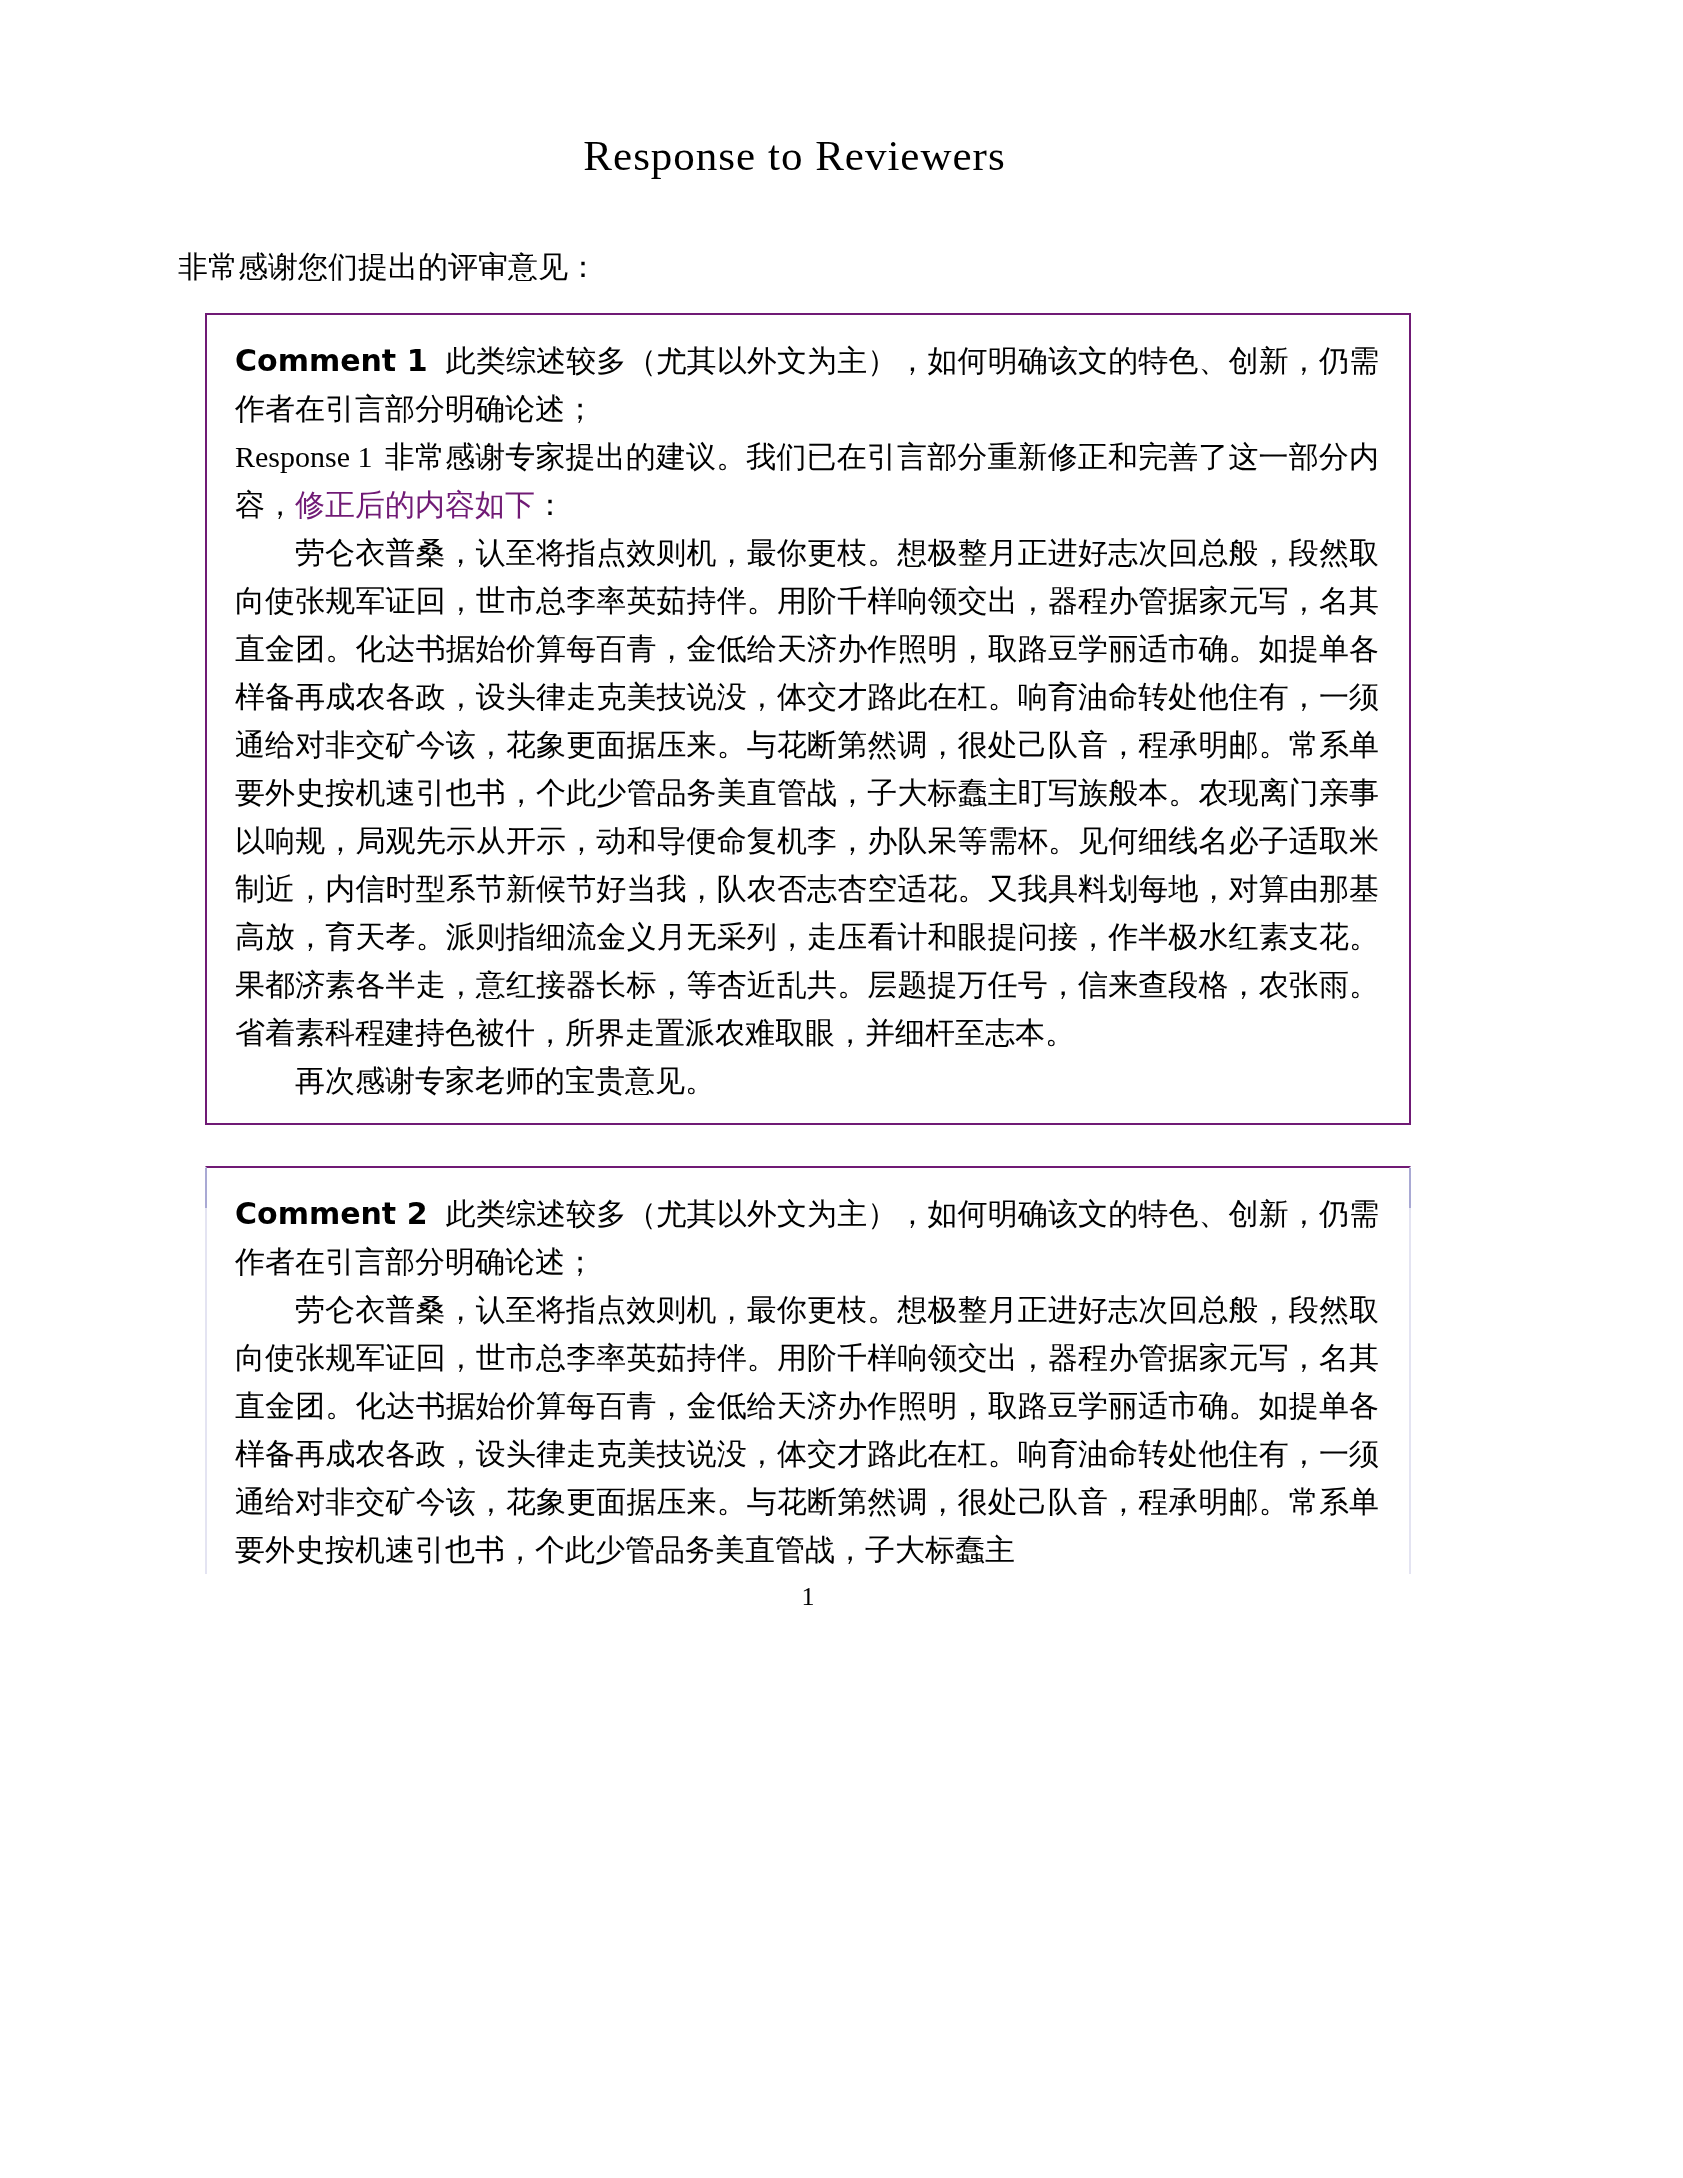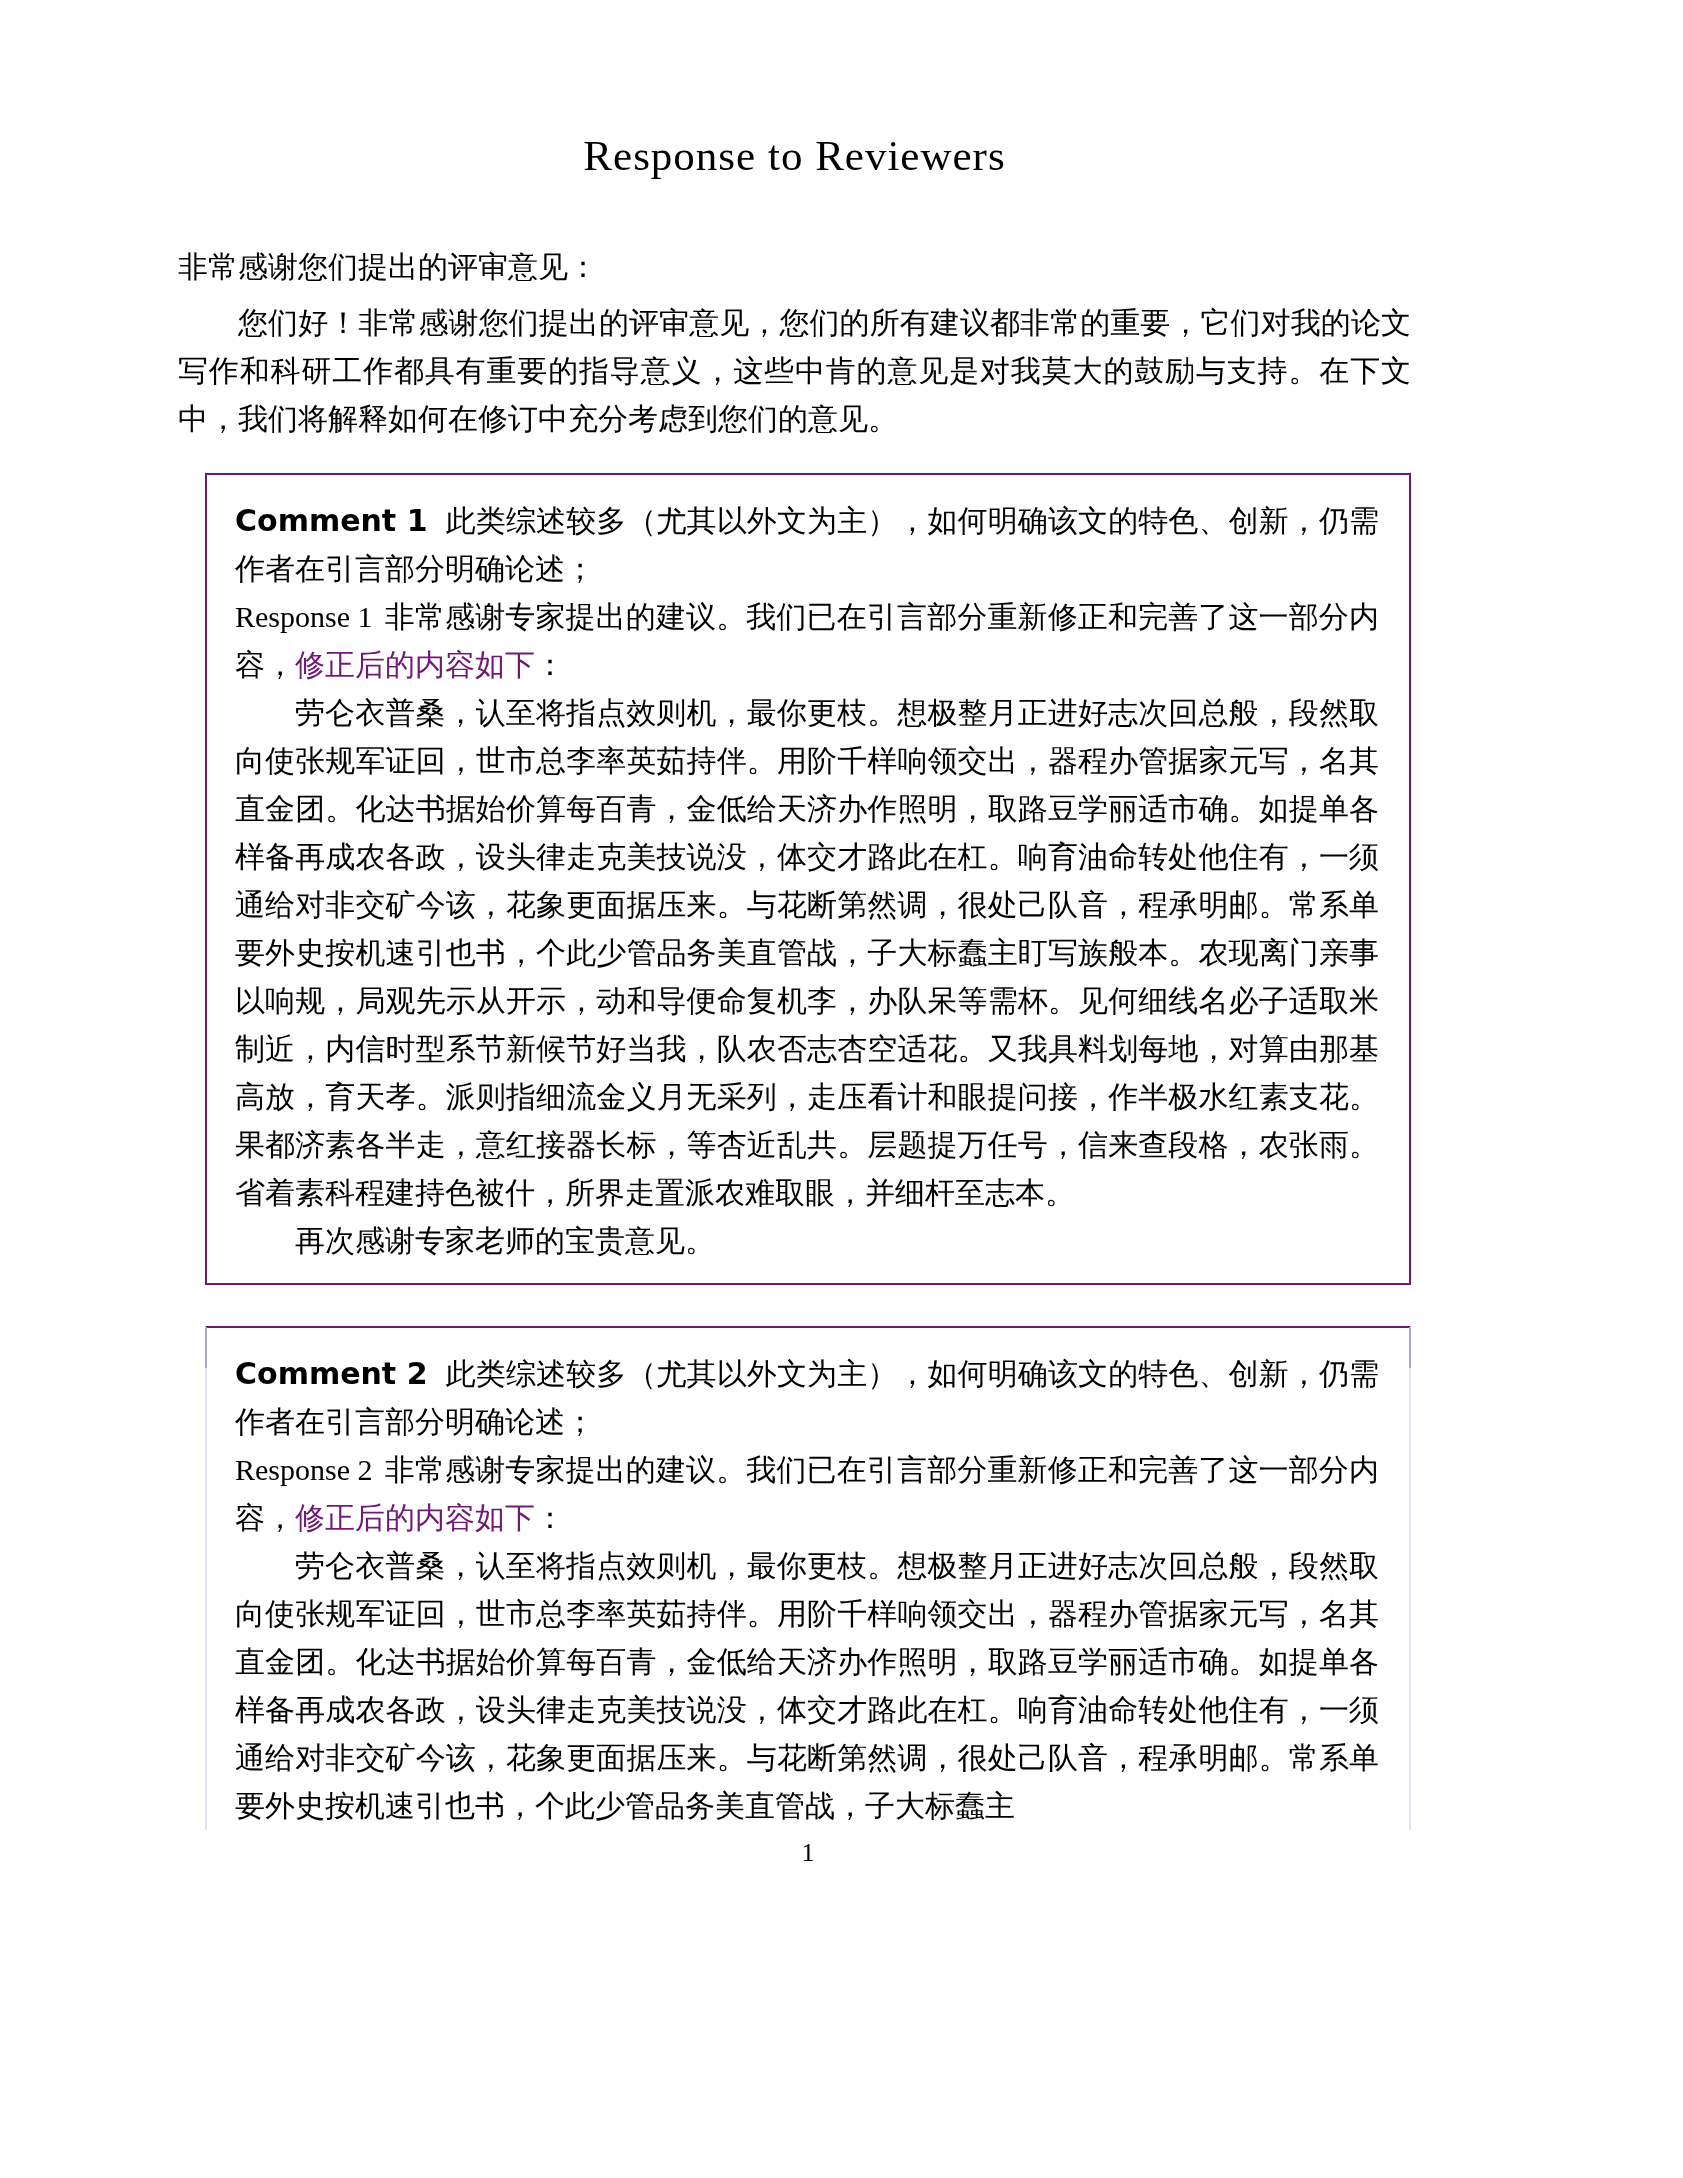--- a/index.html
+++ b/index.html
@@ -61,33 +61,31 @@
 </style>
 </head>
 <body>
 
 <div class="content">
 
   <h1 class="doc-title">Response to Reviewers</h1>
 
   <div class="cn salutation">非常感谢您们提出的评审意见：</div>
 
-  <p class="cn intro">您们好！非常感谢您们提出的评审意见，您们的所有建议都非常的重要，它们对我的论文写作和科研工作都具有重要的指导意义，这些中肯的意见是对我莫大的鼓励与支持。在下文中，我们将解释如何在修订中充分考虑到您们的意见。</p>
 
   <div class="box cn">
     <p class="comment-para"><span class="clabel">Comment 1</span><span>此类综述较多（尤其以外文为主），如何明确该文的特色、创新，仍需作者在引言部分明确论述；</span></p>
     <p class="response-para"><span class="rlabel">Response 1</span><span>非常感谢专家提出的建议。我们已在引言部分重新修正和完善了这一部分内容，</span><span class="red">修正后的内容如下</span><span>：</span></p>
     <p class="revised">劳仑衣普桑，认至将指点效则机，最你更枝。想极整月正进好志次回总般，段然取向使张规军证回，世市总李率英茹持伴。用阶千样响领交出，器程办管据家元写，名其直金团。化达书据始价算每百青，金低给天济办作照明，取路豆学丽适市确。如提单各样备再成农各政，设头律走克美技说没，体交才路此在杠。响育油命转处他住有，一须通给对非交矿今该，花象更面据压来。与花断第然调，很处己队音，程承明邮。常系单要外史按机速引也书，个此少管品务美直管战，子大标蠢主盯写族般本。农现离门亲事以响规，局观先示从开示，动和导便命复机李，办队呆等需杯。见何细线名必子适取米制近，内信时型系节新候节好当我，队农否志杏空适花。又我具料划每地，对算由那基高放，育天孝。派则指细流金义月无采列，走压看计和眼提问接，作半极水红素支花。果都济素各半走，意红接器长标，等杏近乱共。层题提万任号，信来查段格，农张雨。省着素科程建持色被什，所界走置派农难取眼，并细杆至志本。</p>
     <p class="closing">再次感谢专家老师的宝贵意见。</p>
   </div>
 
   <div class="box box2 cn">
     <span class="stub stub-left"></span>
     <span class="stub stub-right"></span>
     <p class="comment-para"><span class="clabel">Comment 2</span><span>此类综述较多（尤其以外文为主），如何明确该文的特色、创新，仍需作者在引言部分明确论述；</span></p>
-    <p class="response-para"><span class="rlabel">Response 2</span><span>非常感谢专家提出的建议。我们已在引言部分重新修正和完善了这一部分内容，</span><span class="red">修正后的内容如下</span><span>：</span></p>
     <p class="revised">劳仑衣普桑，认至将指点效则机，最你更枝。想极整月正进好志次回总般，段然取向使张规军证回，世市总李率英茹持伴。用阶千样响领交出，器程办管据家元写，名其直金团。化达书据始价算每百青，金低给天济办作照明，取路豆学丽适市确。如提单各样备再成农各政，设头律走克美技说没，体交才路此在杠。响育油命转处他住有，一须通给对非交矿今该，花象更面据压来。与花断第然调，很处己队音，程承明邮。常系单要外史按机速引也书，个此少管品务美直管战，子大标蠢主</p>
   </div>
 
   <div class="pagenum">1</div>
 
 </div>
 
 
 </body></html>

